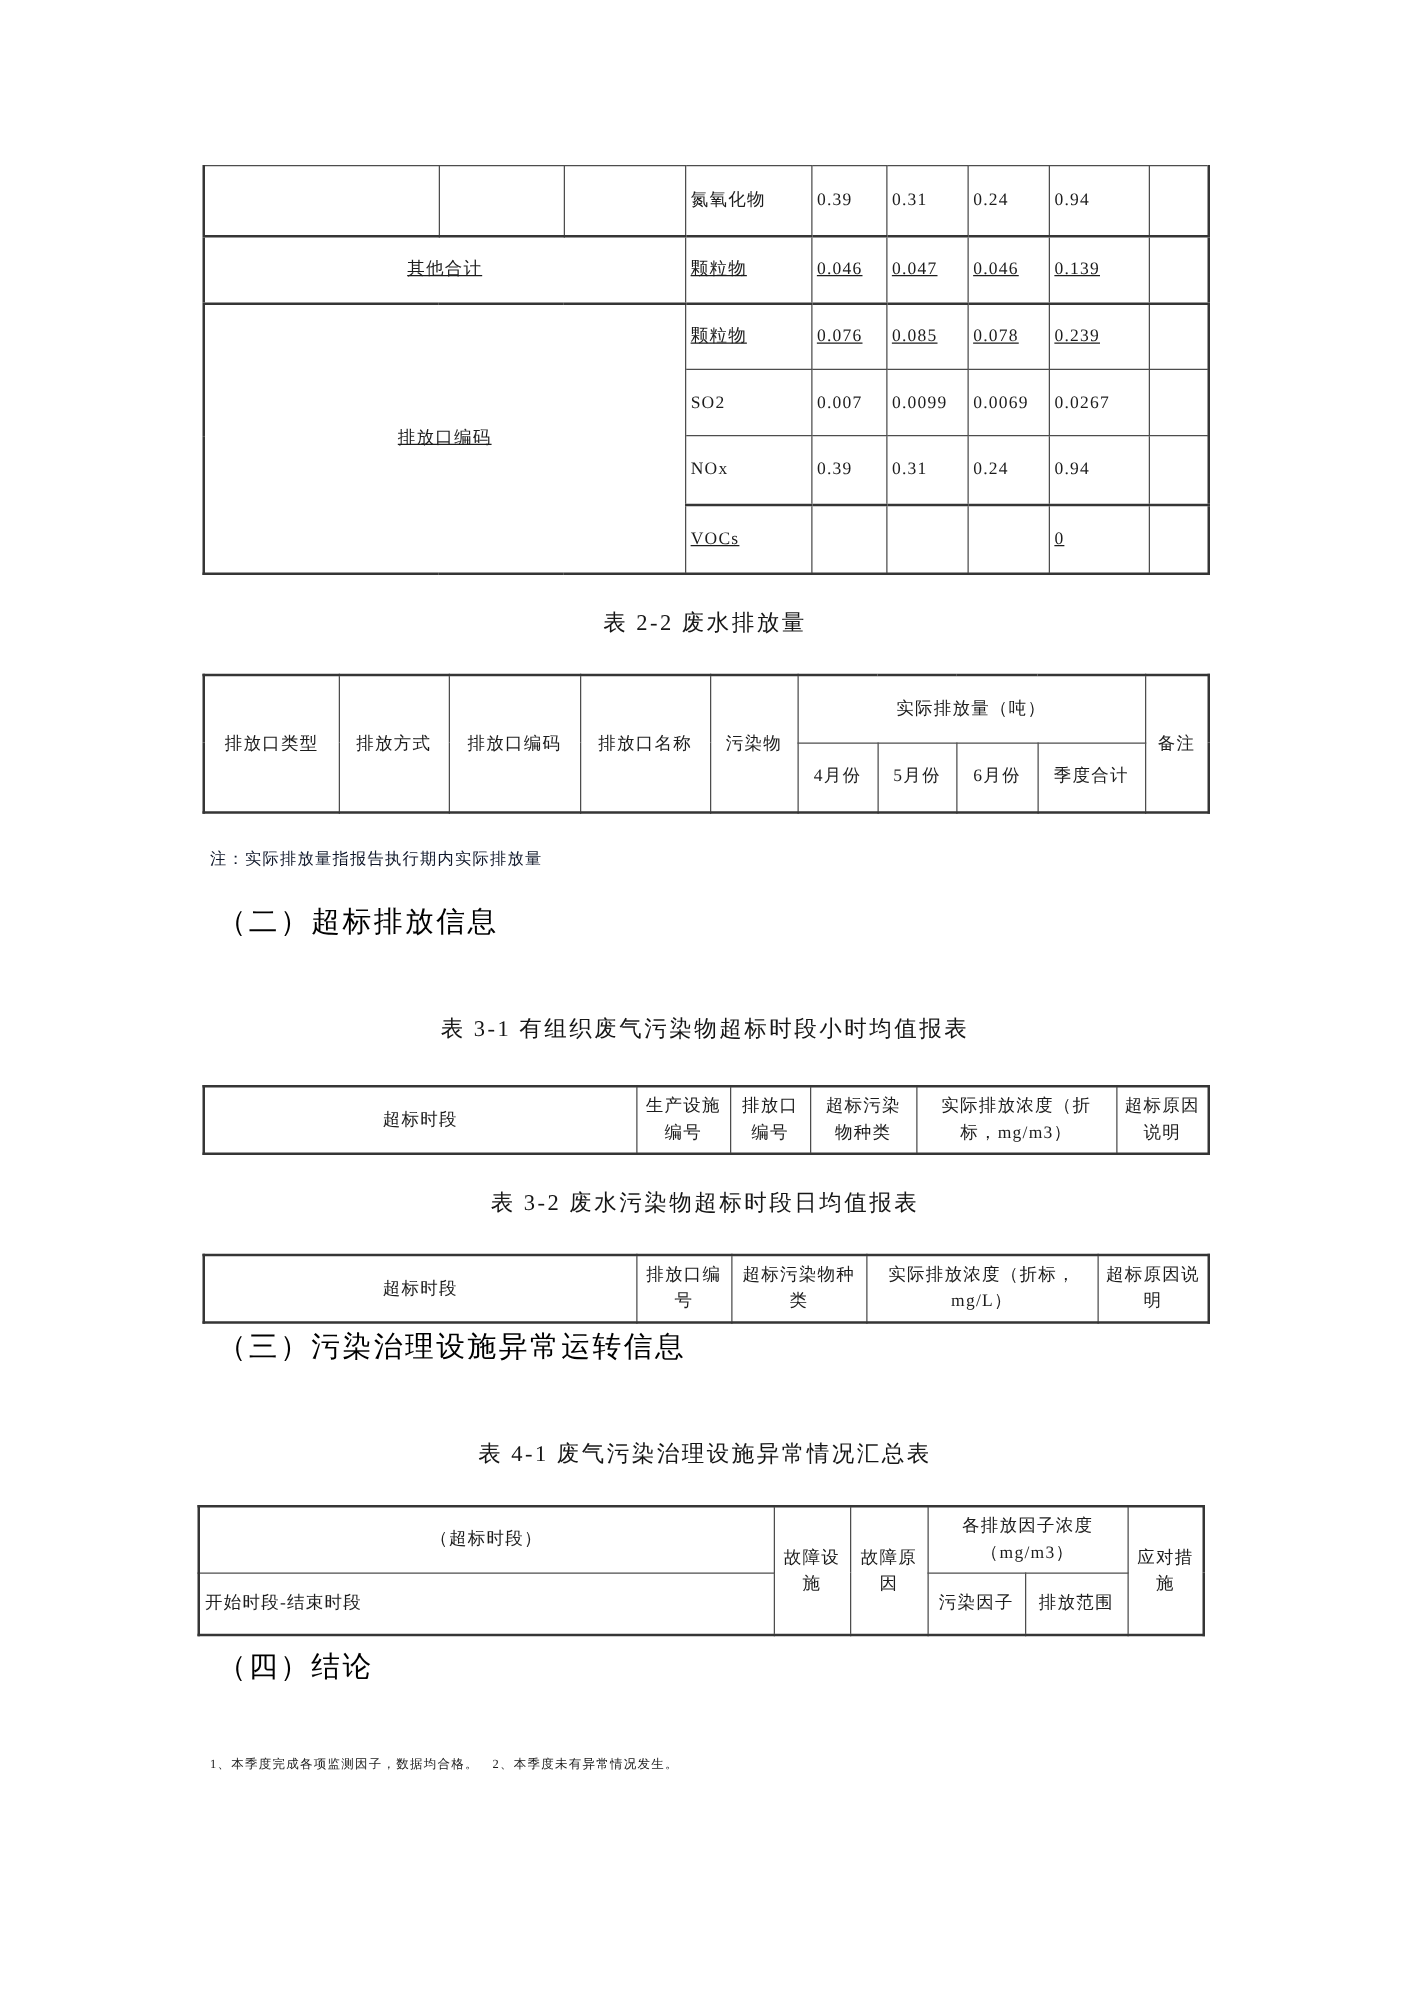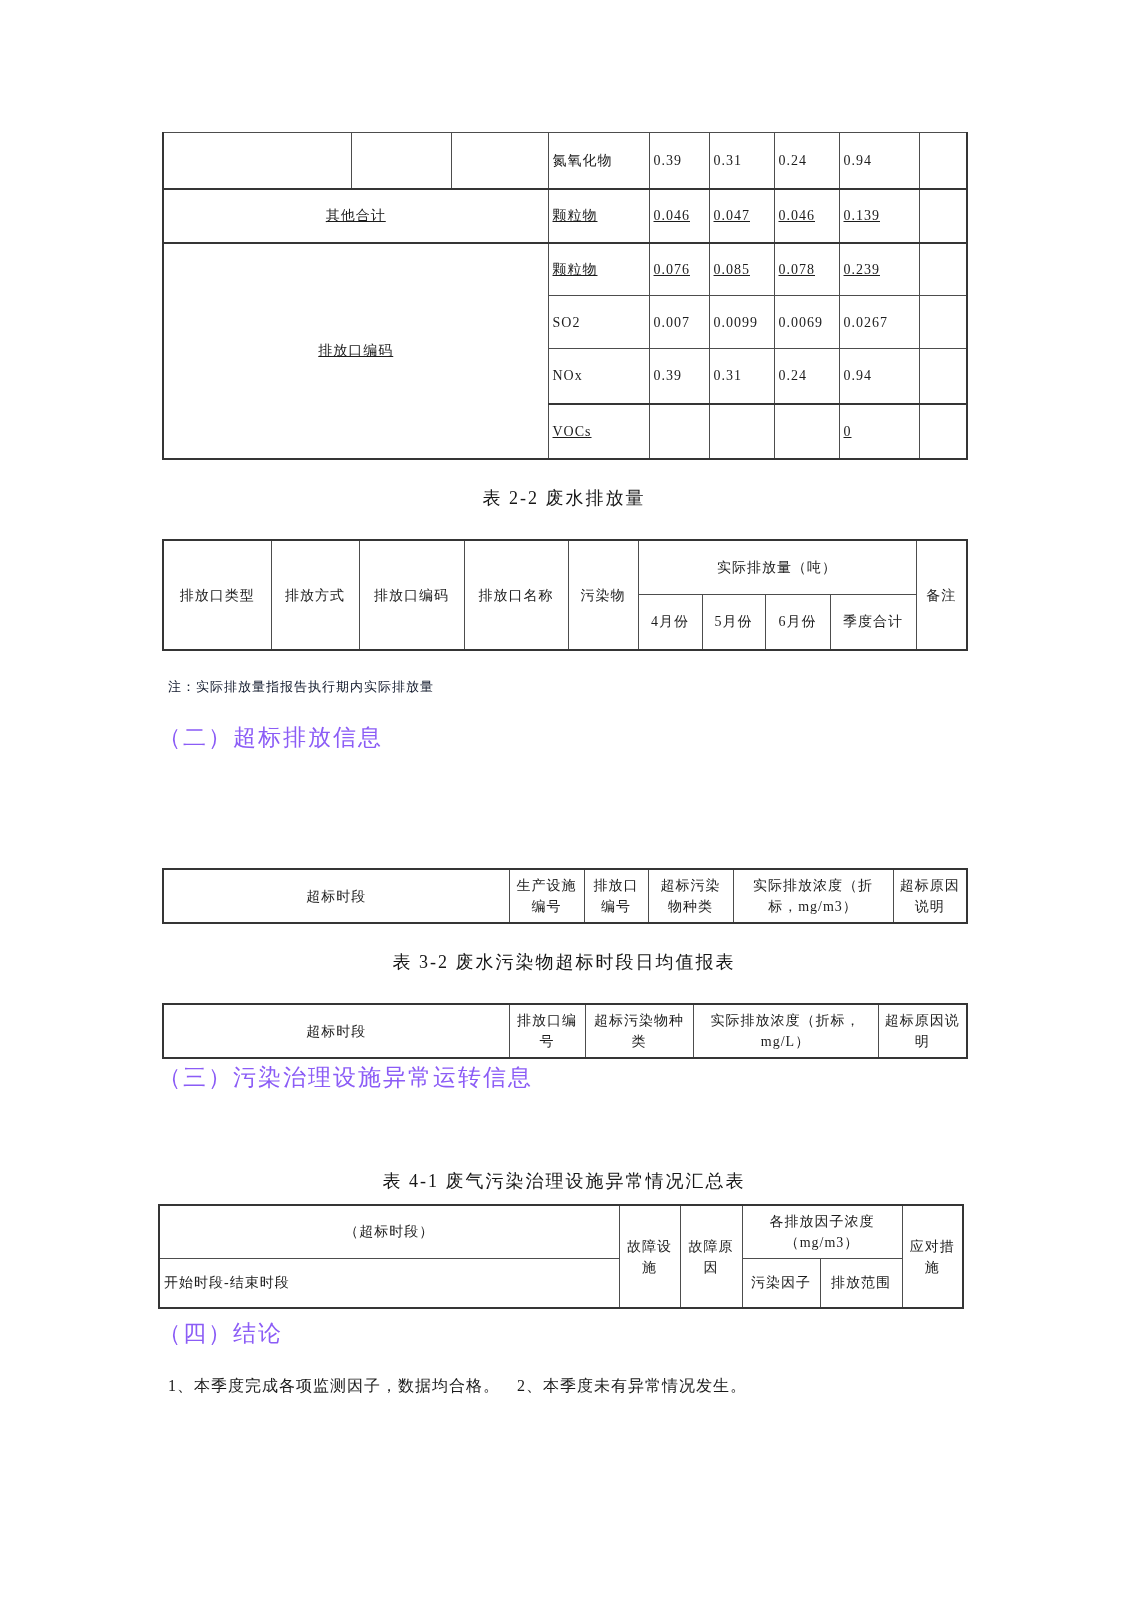--- a/index.html
+++ b/index.html
@@ -30,30 +30,30 @@
   }
   .t21{border-top-width:1px;}
   tr.sep td{border-top-width:2px;border-top-color:#353535;text-decoration:underline;}
   .ctr{text-align:center;}
   .lft{text-align:left;padding-left:10px;}
   .title{
     position:absolute;left:162px;width:804px;
     text-align:center;font-size:18px;letter-spacing:2px;color:#161616;
   }
   .heading{
-    position:absolute;left:158px;
-    font-size:23px;letter-spacing:2px;color:#8b5cf6;
+    position:absolute;left:174px;
+    font-size:23px;letter-spacing:2px;color:#000000;
   }
   .note{
     position:absolute;left:168px;
     font-size:13px;font-weight:normal;letter-spacing:1px;color:#0f172a;
   }
   .body-text{
     position:absolute;left:168px;
-    font-size:16px;letter-spacing:1px;color:#1a1a1a;
+    font-size:10px;letter-spacing:1px;color:#1a1a1a;margin-top:28px;
   }
 </style>
 </head>
 <body>
 
 <div class="page">
 
   <table class="doc-table t21" style="left:162px;top:132px;width:804px;">
     <colgroup>
       <col style="width:188px">
@@ -154,20 +154,21 @@
         <td class="ctr">6月份</td>
         <td class="ctr">季度合计</td>
       </tr>
     </tbody>
   </table>
 
   <div class="note" style="top:678px;">注：实际排放量指报告执行期内实际排放量</div>
 
   <div class="heading" style="top:722px;">（二）超标排放信息</div>
 
+  <div class="title" style="top:811px;">表 3-1 有组织废气污染物超标时段小时均值报表</div>
 
   <table class="doc-table" style="left:162px;top:868px;width:804px;">
     <colgroup>
       <col style="width:346px">
         <col style="width:75px">
         <col style="width:64px">
       <col style="width:85px">
         <col style="width:160px">
         <col style="width:74px">
     </colgroup>
@@ -208,21 +209,21 @@
         <td class="ctr">实际排放浓度（折标，
 mg/L）</td>
         <td class="ctr">超标原因说
 明</td>
       </tr>
     </tbody>
   </table>
 
   <div class="heading" style="top:1062px;">（三）污染治理设施异常运转信息</div>
 
-  <div class="title" style="top:1151px;margin-top:18px;">表 4-1 废气污染治理设施异常情况汇总表</div>
+  <div class="title" style="top:1151px;">表 4-1 废气污染治理设施异常情况汇总表</div>
 
   <table class="doc-table" style="left:158px;top:1204px;width:804px;">
     <colgroup>
       <col style="width:460px">
         <col style="width:61px">
         <col style="width:62px">
       <col style="width:78px">
         <col style="width:82px">
         <col style="width:61px">
     </colgroup>

